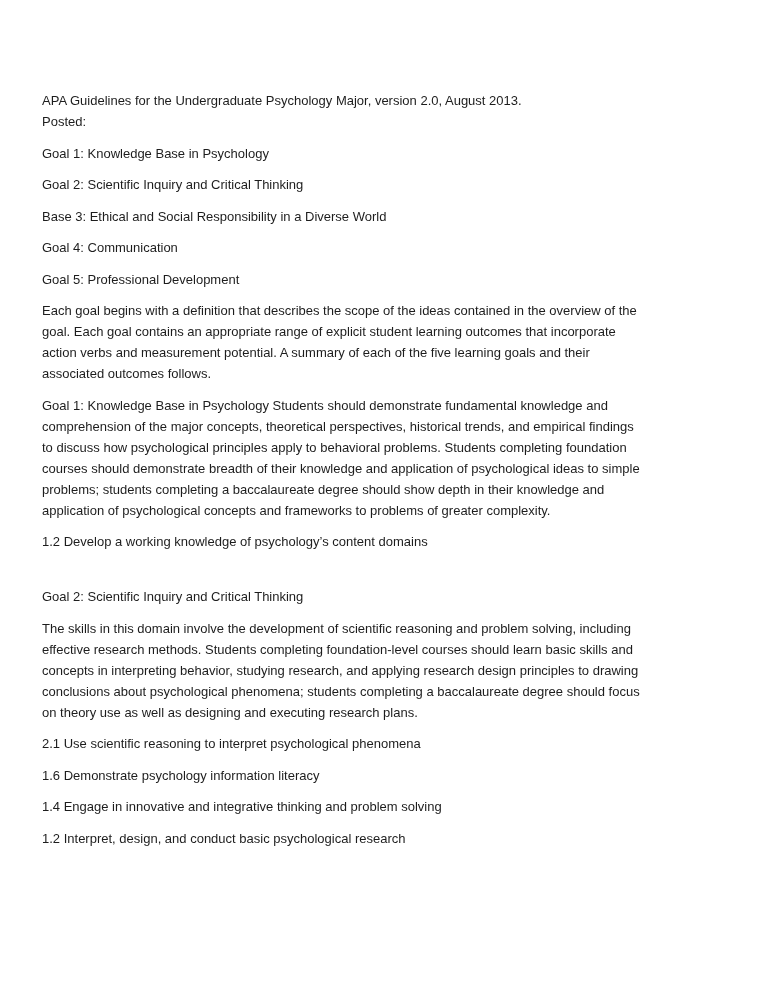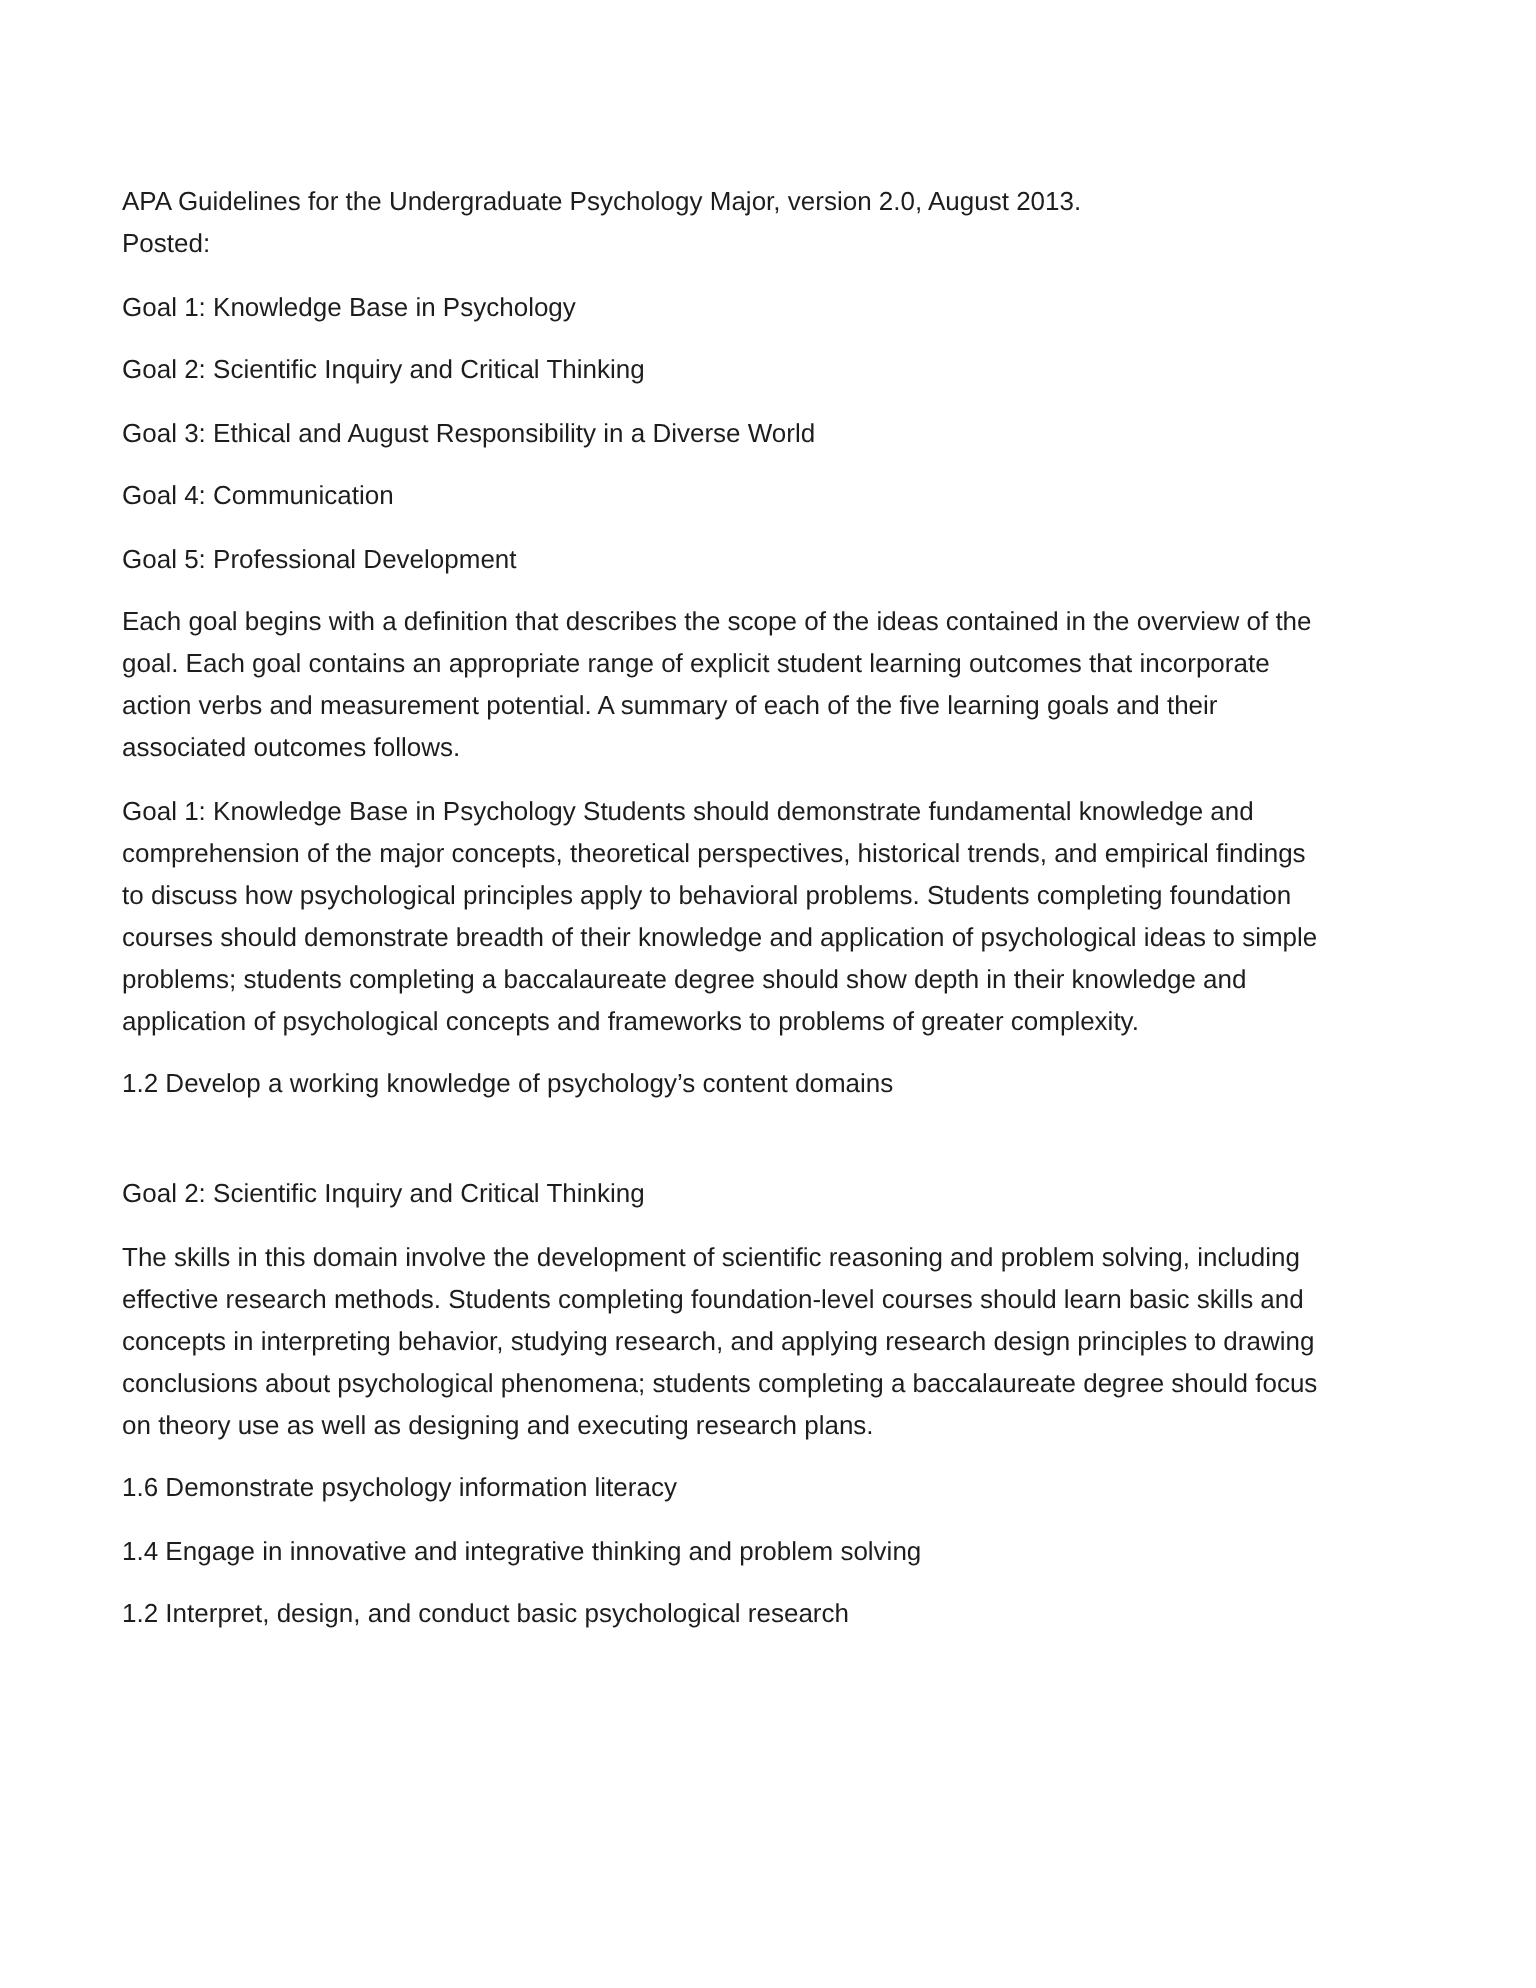--- a/index.html
+++ b/index.html
@@ -6,21 +6,21 @@
     margin: 0;
     padding: 0;
     background: #ffffff;
   }
   .page {
     position: relative;
     width: 768px;
     height: 994px;
     background: #ffffff;
     box-sizing: border-box;
-    padding: 90px 80px 40px 61px;
+    padding: 90px 80px 40px 42px;
     overflow: hidden;
     font-family: "Liberation Sans", sans-serif;
     font-size: 13px;
     line-height: 21px;
     color: #1d1d1d;
   }
   .content {
     width: 598px;
   }
   .para {
@@ -34,25 +34,26 @@
 </style>
 </head>
 <body>
 
 <div class="page">
   <div class="content">
     <p class="para">APA Guidelines for the Undergraduate Psychology Major, version 2.0, August 2013.
 Posted:</p>
     <p class="para">Goal 1: Knowledge Base in Psychology</p>
     <p class="para">Goal 2: Scientific Inquiry and Critical Thinking</p>
-    <p class="para">Goal 3: Ethical and August Responsibility in a Diverse World</p>
+    <p class="para">Base 3: Ethical and Social Responsibility in a Diverse World</p>
     <p class="para">Goal 4: Communication</p>
     <p class="para">Goal 5: Professional Development</p>
     <p class="para">Each goal begins with a definition that describes the scope of the ideas contained in the overview of the goal. Each goal contains an appropriate range of explicit student learning outcomes that incorporate action verbs and measurement potential. A summary of each of the five learning goals and their associated outcomes follows.</p>
     <p class="para">Goal 1: Knowledge Base in Psychology Students should demonstrate fundamental knowledge and comprehension of the major concepts, theoretical perspectives, historical trends, and empirical findings to discuss how psychological principles apply to behavioral problems. Students completing foundation courses should demonstrate breadth of their knowledge and application of psychological ideas to simple problems; students completing a baccalaureate degree should show depth in their knowledge and application of psychological concepts and frameworks to problems of greater complexity.</p>
     <p class="para">1.2 Develop a working knowledge of psychology’s content domains</p>
     <p class="para section-gap">Goal 2: Scientific Inquiry and Critical Thinking</p>
     <p class="para">The skills in this domain involve the development of scientific reasoning and problem solving, including effective research methods. Students completing foundation-level courses should learn basic skills and concepts in interpreting behavior, studying research, and applying research design principles to drawing conclusions about psychological phenomena; students completing a baccalaureate degree should focus on theory use as well as designing and executing research plans.</p>
+    <p class="para">2.1 Use scientific reasoning to interpret psychological phenomena</p>
     <p class="para">1.6 Demonstrate psychology information literacy</p>
     <p class="para">1.4 Engage in innovative and integrative thinking and problem solving</p>
     <p class="para">1.2 Interpret, design, and conduct basic psychological research</p>
   </div>
 </div>
 
 </body></html>

